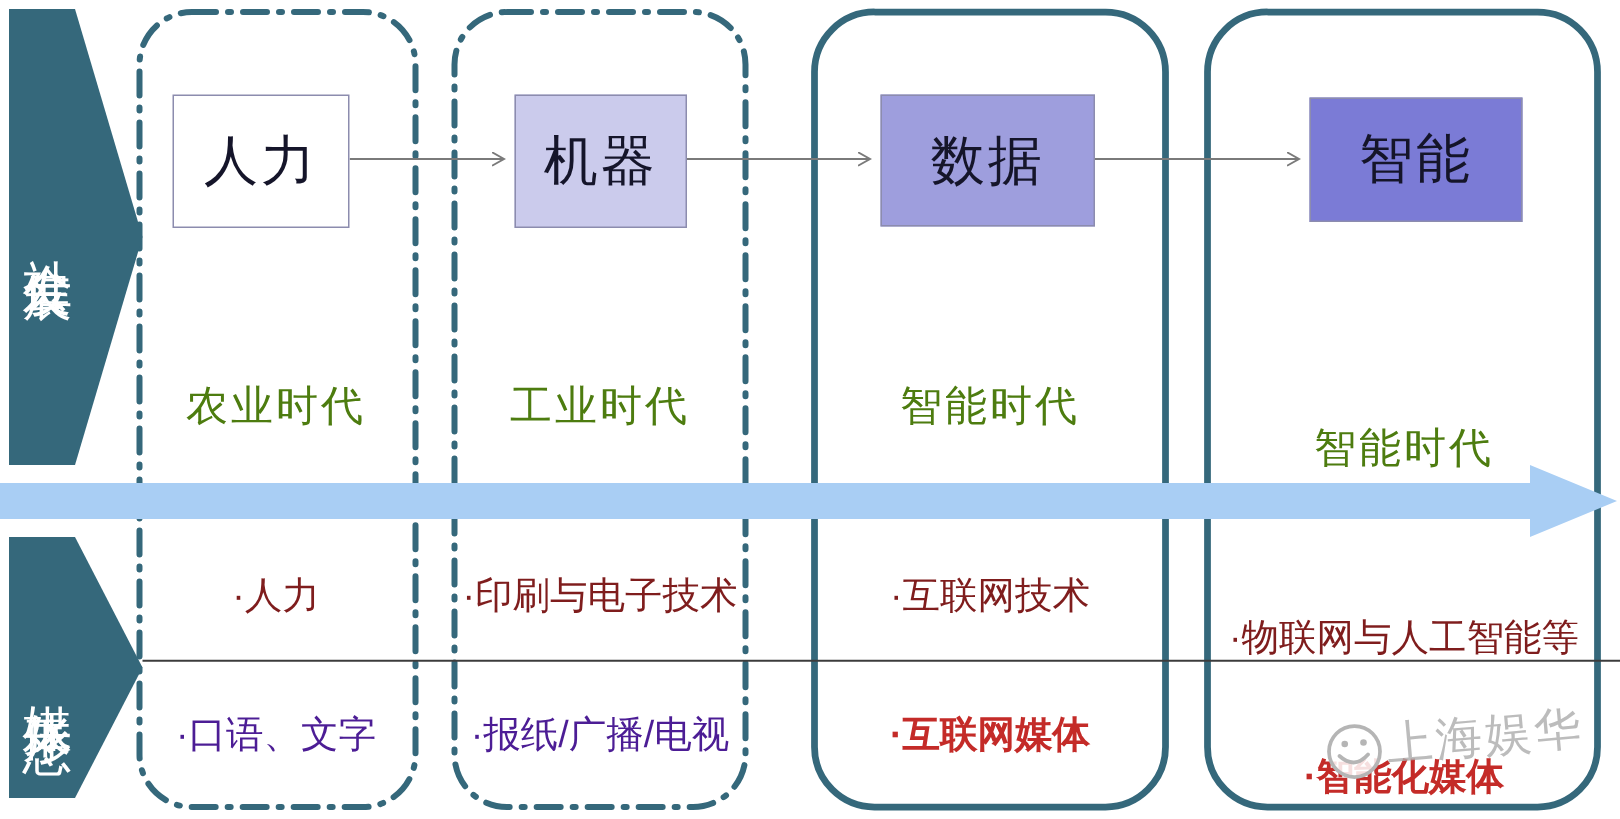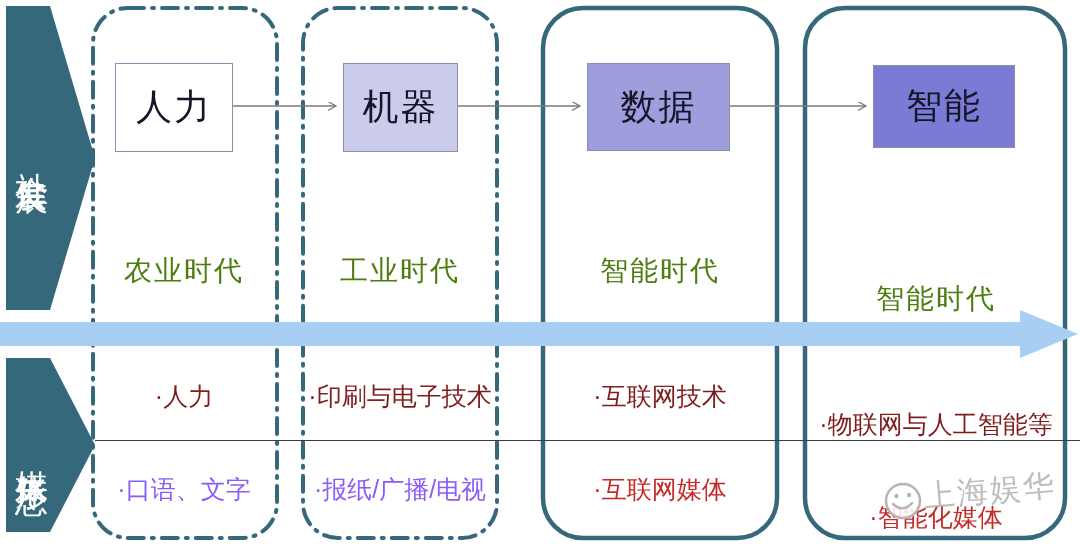--- a/index.html
+++ b/index.html
@@ -21,23 +21,23 @@
   .era{
     position:absolute; z-index:3; top:252px; transform:translateX(-50%);
     font-size:28px; color:#4d7c0f; white-space:nowrap; letter-spacing:2px;
   }
   .tech{
     position:absolute; z-index:3; top:380px; transform:translateX(-50%);
     font-size:25px; color:#7f1d1d; white-space:nowrap;
   }
   .mediarow{
     position:absolute; z-index:3; top:473px; transform:translateX(-50%);
-    font-size:25px; color:#8b5cf6; white-space:nowrap;
+    font-size:25px; color:#4c1d95; white-space:nowrap;
   }
-  .redtxt{color:var(--red); font-weight:400;}
+  .redtxt{color:var(--red); font-weight:700;}
   .c1{left:184px;} .c2{left:400px;text-align:right;} .c3{left:660px;} .c4{left:936px;margin-top:28px;}
   .vlabel{
     position:absolute; z-index:3; left:9px; width:44px; color:#ffffff;
     writing-mode:vertical-rl; text-orientation:upright;
     font-size:33px; letter-spacing:4px; display:flex; align-items:center; justify-content:center;
   }
   .vlabel-social{top:86px; height:136px;}
   .vlabel-media{top:380px; height:146px;}
   .watermark-text{
     position:absolute; z-index:7; left:924px; top:470px;

